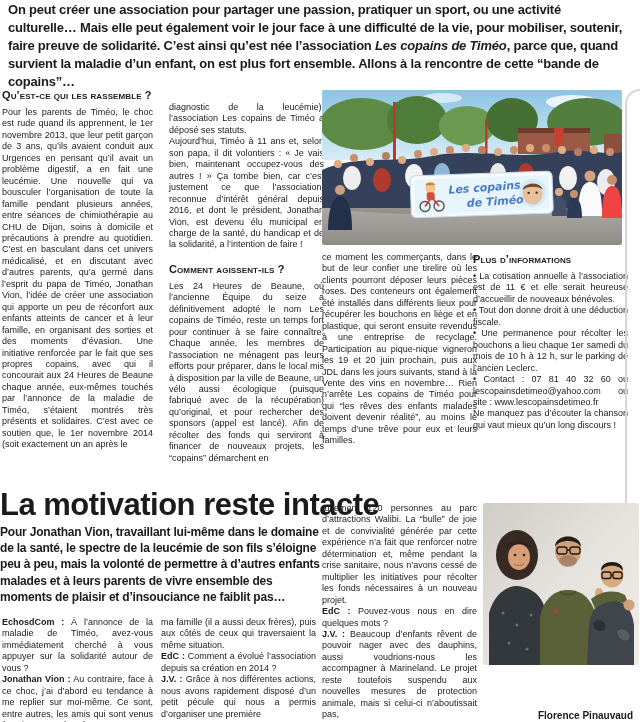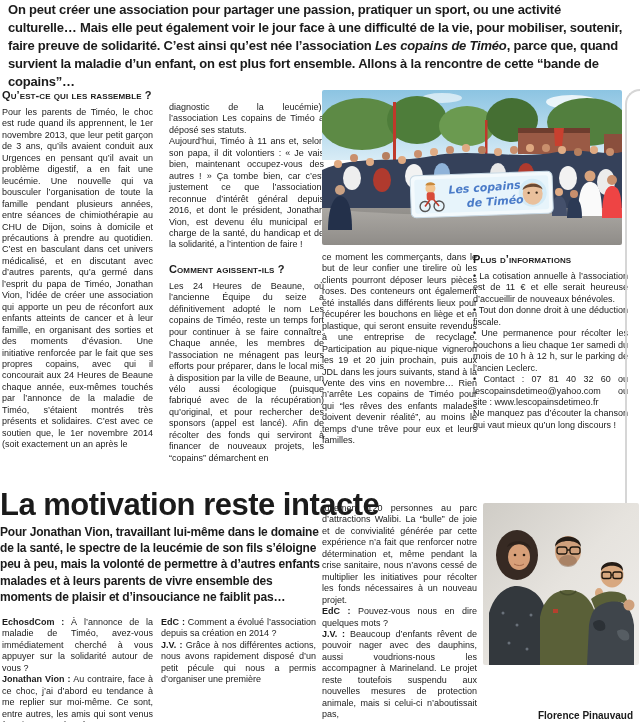--- a/index.html
+++ b/index.html
@@ -195,20 +195,21 @@
 
   <h2 id="s2-title">La motivation reste intacte</h2>
   <div id="s2-lead">Pour Jonathan Vion, travaillant lui-même dans le domaine de la santé, le spectre de la leucémie de son fils s’éloigne peu à peu, mais la volonté de permettre à d’autres enfants malades et à leurs parents de vivre ensemble des moments de plaisir et d’insouciance ne faiblit pas…</div>
 
   <div id="icol1" class="col">
     <p><span class="spk">EchosdCom :</span> <span>À l’annonce de la maladie de Timéo, avez-vous immédiatement cherché à vous appuyer sur la solidarité autour de vous ?</span></p>
     <p><span class="spk">Jonathan Vion :</span> <span>Au contraire, face à ce choc, j’ai d’abord eu tendance à me replier sur moi-même. Ce sont, entre autres, les amis qui sont venus à moi et m’ont donné</span></p>
   </div>
 
   <div id="icol2" class="col">
+    <p>ma famille (il a aussi deux frères), puis aux côtés de ceux qui traversaient la même situation.</p>
     <p><span class="spk">EdC :</span> <span>Comment a évolué l’association depuis sa création en 2014 ?</span></p>
     <p><span class="spk">J.V. :</span> <span>Grâce à nos différentes actions, nous avons rapidement disposé d’un petit pécule qui nous a permis d’organiser une première</span></p>
   </div>
 
   <div id="icol3" class="col">
     <p>tuitement 120 personnes au parc d’attractions Walibi. La “bulle” de joie et de convivialité générée par cette expérience n’a fait que renforcer notre détermination et, même pendant la crise sanitaire, nous n’avons cessé de multiplier les initiatives pour récolter les fonds nécessaires à un nouveau projet.</p>
     <p><span class="spk">EdC :</span> <span>Pouvez-vous nous en dire quelques mots ?</span></p>
     <p><span class="spk">J.V. :</span> <span>Beaucoup d’enfants rêvent de pouvoir nager avec des dauphins, aussi voudrions-nous les accompagner à Marineland. Le projet reste toutefois suspendu aux nouvelles mesures de protection animale, mais si celui-ci n’aboutissait pas,</span></p>
   </div>
 

